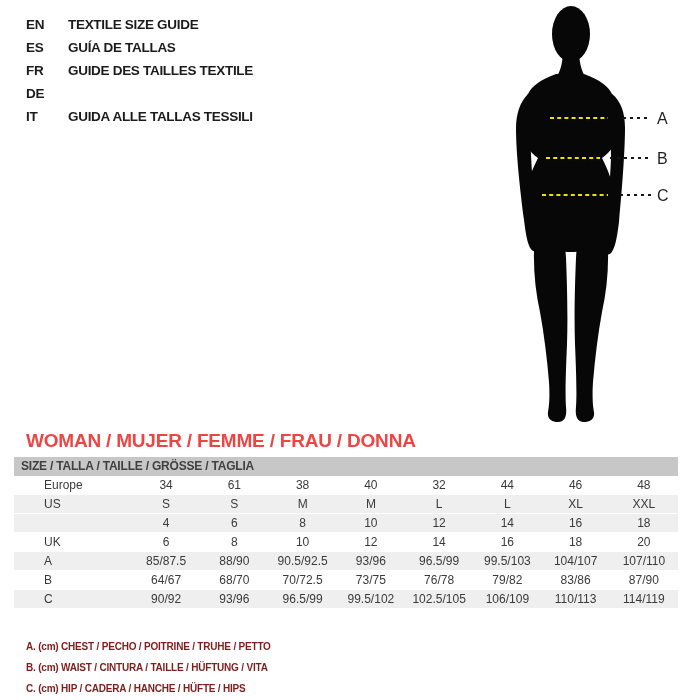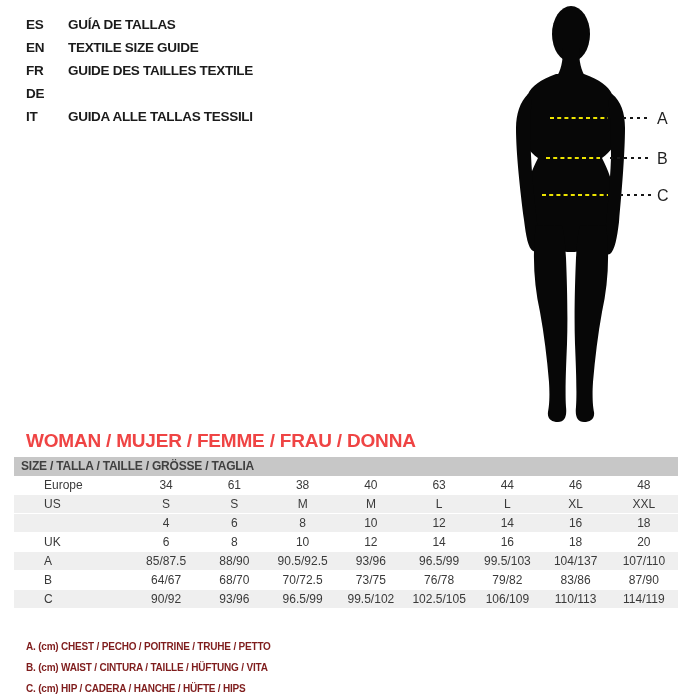--- a/index.html
+++ b/index.html
@@ -31,26 +31,26 @@
   .legend{position:absolute;left:26px;top:636px;}
   .legend-line{height:21px;line-height:21px;font-weight:bold;font-size:10px;letter-spacing:-0.2px;color:#7f1d1d;white-space:nowrap;}
 </style>
 </head>
 <body>
 
 <div class="canvas">
 
   <div class="lang-list">
     <div class="lang-row">
+      <span class="lang-code">EN</span>
+      <span class="lang-label">TEXTILE SIZE GUIDE</span>
+    </div>
+    <div class="lang-row">
       <span class="lang-code">ES</span>
       <span class="lang-label">GUÍA DE TALLAS</span>
-    </div>
-    <div class="lang-row">
-      <span class="lang-code">EN</span>
-      <span class="lang-label">TEXTILE SIZE GUIDE</span>
     </div>
     <div class="lang-row">
       <span class="lang-code">FR</span>
       <span class="lang-label">GUIDE DES TAILLES TEXTILE</span>
     </div>
     <div class="lang-row">
       <span class="lang-code">DE</span>
     </div>
     <div class="lang-row">
       <span class="lang-code">IT</span>
@@ -122,21 +122,21 @@
 
   <div class="size-table">
     <div class="thead">SIZE / TALLA / TAILLE / GRÖSSE / TAGLIA</div>
 
     <div class="trow">
       <div class="tlabel">Europe</div>
       <div class="tcell">34</div>
       <div class="tcell">61</div>
       <div class="tcell">38</div>
       <div class="tcell">40</div>
-      <div class="tcell">63</div>
+      <div class="tcell">32</div>
       <div class="tcell">44</div>
       <div class="tcell">46</div>
       <div class="tcell">48</div>
     </div>
 
     <div class="trow shade">
       <div class="tlabel">US</div>
       <div class="tcell">S</div>
       <div class="tcell">S</div>
       <div class="tcell">M</div>
@@ -172,21 +172,21 @@
     </div>
 
     <div class="trow shade">
       <div class="tlabel">A</div>
       <div class="tcell">85/87.5</div>
       <div class="tcell">88/90</div>
       <div class="tcell">90.5/92.5</div>
       <div class="tcell">93/96</div>
       <div class="tcell">96.5/99</div>
       <div class="tcell">99.5/103</div>
-      <div class="tcell">104/137</div>
+      <div class="tcell">104/107</div>
       <div class="tcell">107/110</div>
     </div>
 
     <div class="trow">
       <div class="tlabel">B</div>
       <div class="tcell">64/67</div>
       <div class="tcell">68/70</div>
       <div class="tcell">70/72.5</div>
       <div class="tcell">73/75</div>
       <div class="tcell">76/78</div>

